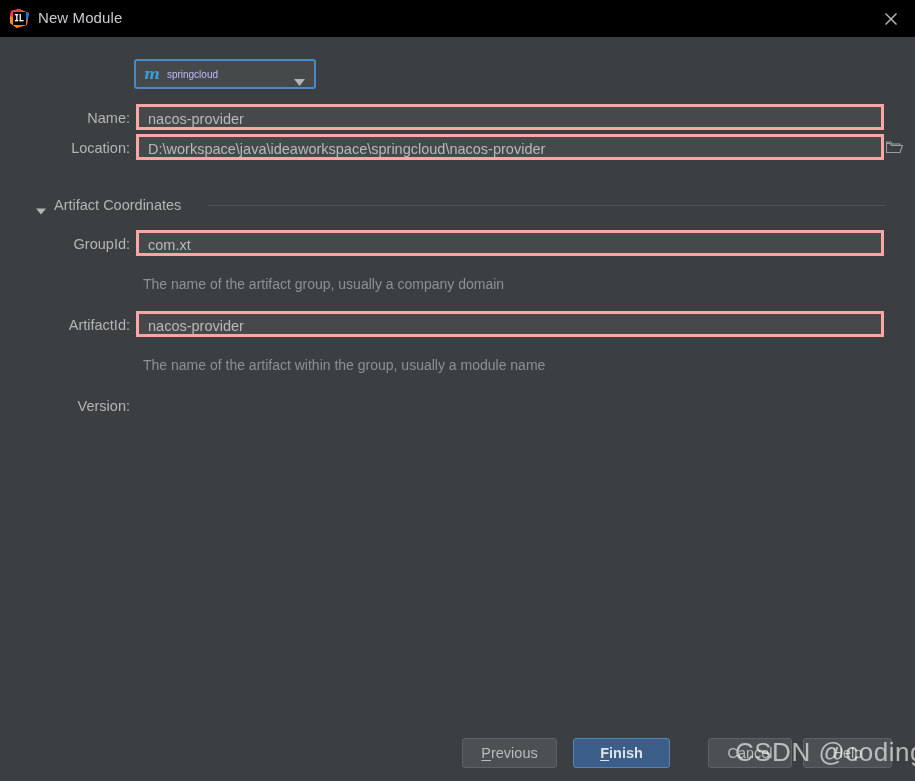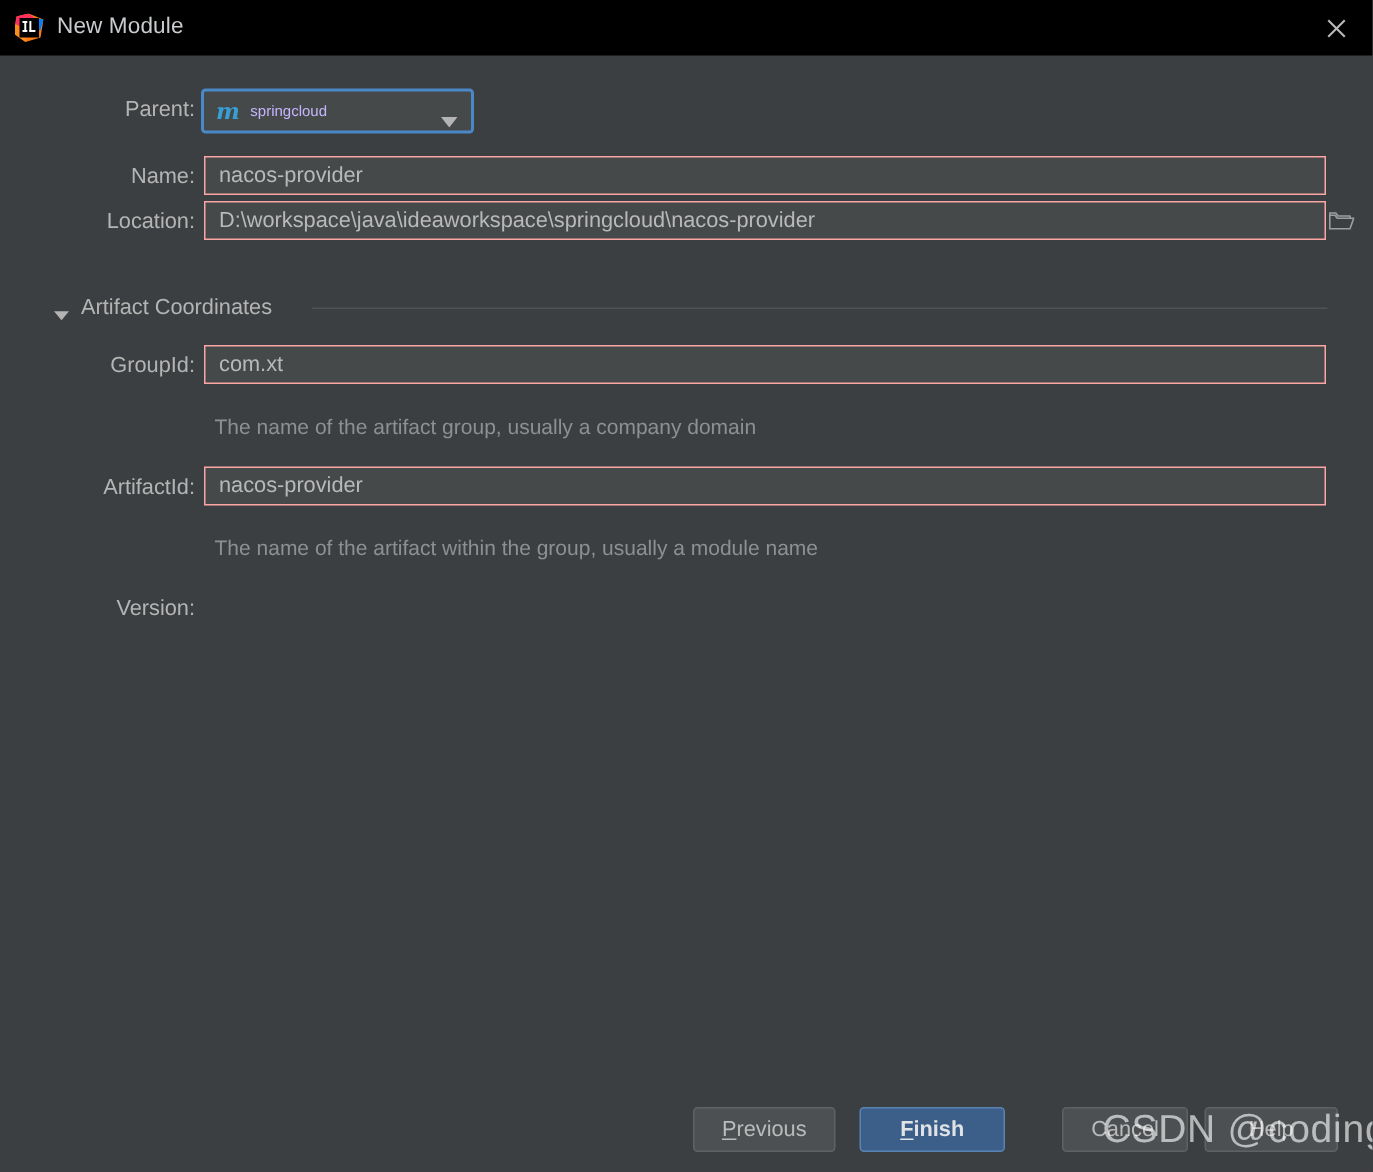--- a/index.html
+++ b/index.html
@@ -72,21 +72,21 @@
     font-size: 14.5px;
     color: #b4b4b4;
     line-height: 28px;
     white-space: nowrap;
   }
   .field {
     position: absolute;
     left: 136px;
     height: 26px;
     background: #45494a;
-    border: 1px solid #fca5a5;
+    border: 3px solid #fca5a5;
     box-sizing: border-box;
     font-size: 14.5px;
     color: #b9b9b9;
     line-height: 24px;
     padding: 0 9px;
     white-space: nowrap;
     overflow: hidden;
   }
   .field.wide { width: 748px; }
 
@@ -244,21 +244,20 @@
     <svg width="14" height="14" viewBox="0 0 14 14">
       <line x1="1.5" y1="1.5" x2="12.5" y2="12.5" stroke="#b9b9b9" stroke-width="1.4"></line>
       <line x1="12.5" y1="1.5" x2="1.5" y2="12.5" stroke="#b9b9b9" stroke-width="1.4"></line>
     </svg>
   </div>
 </div>
 
 <div class="form">
 
   <div class="row" style="top: 22px;">
-    <div class="label">Parent:</div>
     <div class="combo">
       <span class="m-icon">m</span>
       <span class="combo-text">springcloud</span>
       <span class="arrow">
         <svg width="11" height="7" viewBox="0 0 11 7">
             <polygon points="0,0 11,0 5.5,7" fill="#b4b4b4"></polygon>
           </svg>
       </span>
     </div>
   </div>

